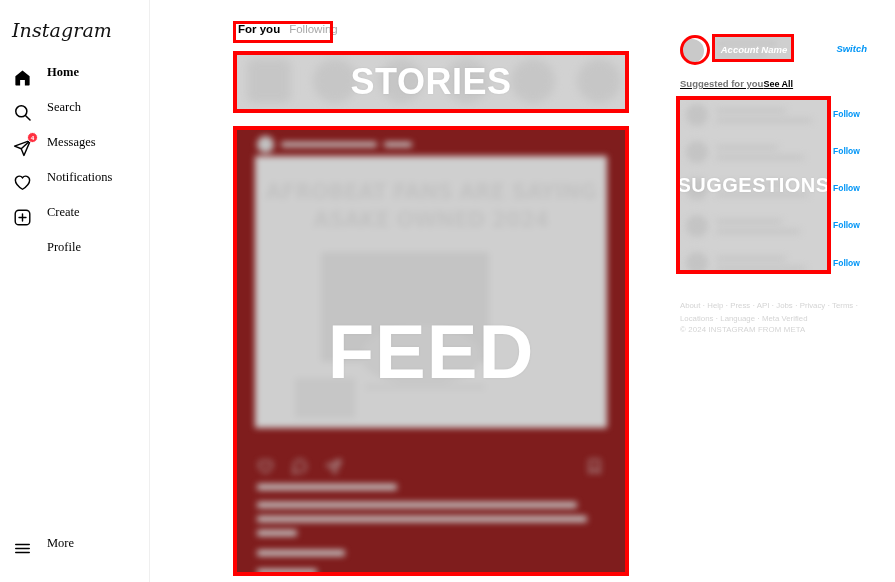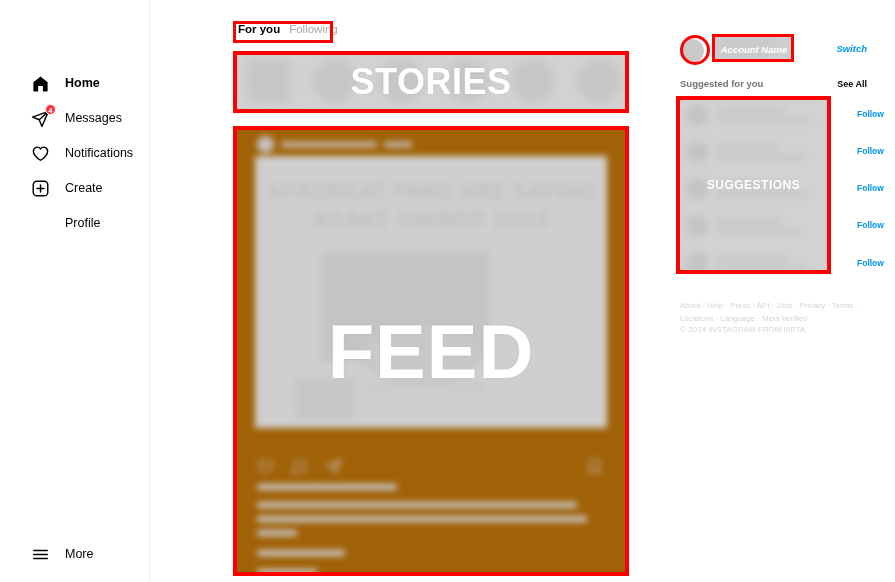--- a/index.html
+++ b/index.html
@@ -17,22 +17,22 @@
     background: #fff; border-right: 1px solid #efefef;
   }
   .logo {
     position: absolute; left: 12px; top: 19px;
     font-family: "DejaVu Serif", serif;
     font-style: italic; font-weight: 400; font-size: 19px;
     color: #111; letter-spacing: .1px;
   }
   .nav { position: absolute; left: 0; top: 66px; width: 150px; }
   .nav-item {
-    position: relative; display: flex; align-items: center;
-    height: 35px; padding-left: 29px; cursor: pointer;
+    position: relative; display: flex; align-items: flex-start;
+    height: 35px; padding-left: 11px; cursor: pointer; font-family: Liberation Serif, serif;
   }
   .nav-ico {
     width: 22px; height: 22px; flex: 0 0 22px;
     display: flex; align-items: center; justify-content: center;
     position: relative;
   }
   .nav-ico svg { display: block; }
   .nav-label {
     margin-left: 14px; font-size: 12.5px; color: #000;
     line-height: 1; white-space: nowrap;
@@ -90,21 +90,21 @@
   .box-stories {
     position: absolute; left: 233px; top: 51px;
     width: 396px; height: 62px; border: 4px solid #f00;
     pointer-events: none;
   }
 
   
   .feed {
     position: absolute; left: 0; top: 126px;
     width: 396px; height: 450px;
-    background: #a16207; overflow: hidden; padding-left: 48px;
+    background: #7f1d1d; overflow: hidden; padding-left: 48px;
   }
   .feed-blur { position: absolute; inset: 0; filter: blur(3.4px); }
   .post-head {
     position: absolute; left: 24px; top: 10px;
     display: flex; align-items: center; gap: 7px;
   }
   .post-av { width: 17px; height: 17px; border-radius: 50%; background: #c2c2c2; }
   .ln { background: #c6c6c6; border-radius: 2px; height: 5px; }
   .post-img {
     position: absolute; left: 22px; top: 30px; right: 22px; height: 272px;
@@ -158,72 +158,83 @@
     position: absolute; left: 712px; top: 34px;
     width: 82px; height: 28px; border: 3px solid #f00; pointer-events: none;
   }
   .switch {
     position: absolute; right: 0; top: 7px;
     color: #0095f6; font-size: 9.5px; font-weight: bold; cursor: pointer;
   }
 
   .sug-head {
     position: absolute; left: 8px; top: 78px;
-    width: 187px; display: flex; justify-content: space-between;
+    width: 187px; display: flex; justify-content: flex-start;
     align-items: baseline;
+    text-decoration: underline;
   }
   .sug-head .t { font-size: 9.5px; color: #737373; font-weight: bold; }
   .sug-head .a { font-size: 9px; color: #000; font-weight: bold; cursor: pointer; }
 
   .sug-box {
     position: absolute; left: 4px; top: 96px;
     width: 155px; height: 178px; background: #d2d2d2; overflow: hidden;
   }
   .sug-blur { position: absolute; inset: 0; filter: blur(3px); }
   .sug-row { position: absolute; left: 10px; display: flex; align-items: center; gap: 8px; }
   .sug-av { width: 22px; height: 22px; border-radius: 50%; background: #c4c4c4; }
-  .overlay-text.sug-l { font-size: 12px; border-radius: 17px; }
+  .overlay-text.sug-l { font-size: 20px; border-radius: 17px; }
   .box-sug {
     position: absolute; left: 676px; top: 96px;
     width: 155px; height: 178px; border: 4px solid #f00; pointer-events: none;
   }
   .follows { position: absolute; left: 161px; top: 96px; width: 40px; }
   .follow {
     position: absolute; left: 0; color: #0095f6;
-    font-size: 8.5px; font-weight: bold; cursor: pointer; margin-left: 24px;
+    font-size: 8.5px; font-weight: bold; cursor: pointer;
   }
 
   .footer { position: absolute; left: 8px; top: 300px; width: 190px; }
   .foot-links {
     font-size: 7.8px; color: #d4d4d4; line-height: 12.5px;
   }
   .foot-links span { cursor: pointer; }
   .foot-copy {
     font-size: 7.8px; color: #d4d4d4;
     letter-spacing: .15px;
   }
 </style>
 </head>
 <body>
 
 <div class="app">
 
   <nav class="sidebar">
+    <div class="logo">Instagram</div>
 
     <div class="nav">
 
       <div class="nav-item active">
         <span class="nav-ico">
           <svg width="19" height="19" viewBox="0 0 24 24">
               <path d="M3 10.5 12 3l9 7.5V21a1 1 0 0 1-1 1h-5v-7h-6v7H4a1 1 0 0 1-1-1z" fill="#000"></path>
             </svg>
         </span>
         <span class="nav-label">Home</span>
       </div>
 
+      <div class="nav-item">
+        <span class="nav-ico">
+          <svg width="19" height="19" viewBox="0 0 24 24" fill="none" stroke="#000" stroke-width="1.9">
+              <circle cx="10.5" cy="10.5" r="7"></circle>
+              <line x1="16" y1="16" x2="21.5" y2="21.5" stroke-linecap="round"></line>
+            </svg>
+        </span>
+        <span class="nav-label">Search</span>
+      </div>
 
 
 
       <div class="nav-item">
         <span class="nav-ico">
           <svg width="19" height="19" viewBox="0 0 24 24" fill="none" stroke="#000" stroke-width="1.8" stroke-linejoin="round">
               <polygon points="22,3 2,10.2 10.4,13.6 13.8,22"></polygon>
               <line x1="22" y1="3" x2="10.4" y2="13.6"></line>
             </svg>
           <span class="badge">4</span>

